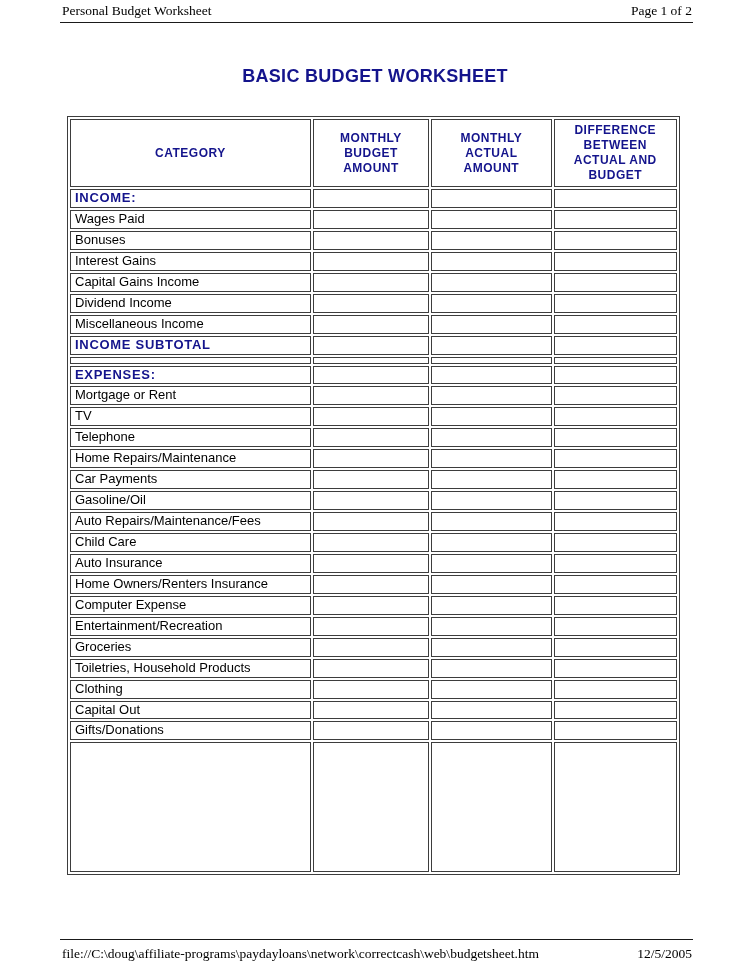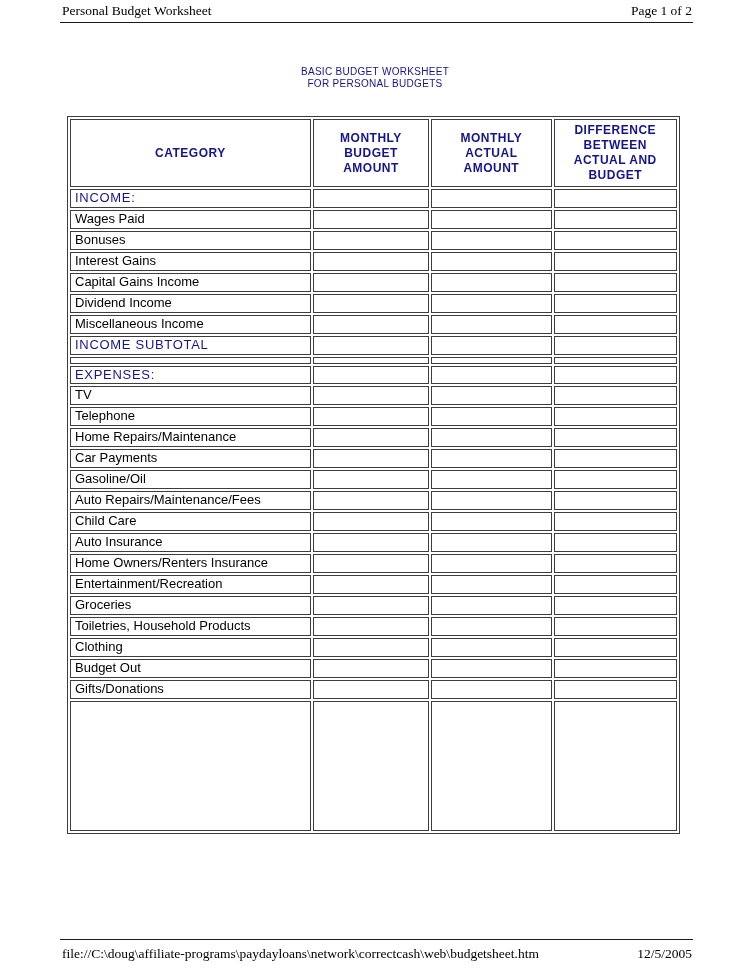--- a/index.html
+++ b/index.html
@@ -42,22 +42,22 @@
   .rule.bottom { top: 939px; }
 
   
   .doc-title {
     position: absolute;
     top: 66px;
     left: 0;
     width: 100%;
     text-align: center;
     color: var(--navy, #14148c);
-    font-weight: normal;
-    font-size: 10px;
+    font-weight: bold;
+    font-size: 18px;
     letter-spacing: 0.3px;
     line-height: 1.18;
   }
 
   
   table.budget {
     position: absolute;
     top: 116px;
     left: 67px;
     width: 613px;
@@ -94,41 +94,40 @@
     color: var(--text, #000000);
     padding: 1px 4px;
     height: 17px;
     vertical-align: middle;
     line-height: 1.15;
     overflow: hidden;
   }
 
   tr.row-section td:first-child {
     color: var(--navy, #14148c);
-    font-weight: normal;
+    font-weight: bold;
     letter-spacing: 0.7px;
     margin-left: 24px;
   }
   tr.row-spacer td { height: 7px; }
   tr.row-tall   td { height: 130px; }
 </style>
 </head>
 <body>
 
 <div class="page">
 
   <div class="print-header">
     <span>Personal Budget Worksheet</span>
     <span>Page 1 of 2</span>
   </div>
   <hr class="rule top">
 
   <div class="doc-title">
     <div>BASIC BUDGET WORKSHEET</div>
-    <div>FOR PERSONAL BUDGETS</div>
   </div>
 
   <table class="budget">
     <colgroup>
       <col class="c-cat">
         <col class="c-bud">
         <col class="c-act">
         <col class="c-diff">
     </colgroup>
     <thead>
@@ -232,20 +231,28 @@
 
         <tr class="row-section">
           <td>
             <span>EXPENSES:</span>
           </td>
           <td></td>
           <td></td>
           <td></td>
         </tr>
 
+        <tr>
+          <td>
+            <span>Mortgage or Rent</span>
+          </td>
+          <td></td>
+          <td></td>
+          <td></td>
+        </tr>
 
         <tr>
           <td>
             <span>TV</span>
           </td>
           <td></td>
           <td></td>
           <td></td>
         </tr>
 
@@ -315,20 +322,28 @@
 
         <tr>
           <td>
             <span>Home Owners/Renters Insurance</span>
           </td>
           <td></td>
           <td></td>
           <td></td>
         </tr>
 
+        <tr>
+          <td>
+            <span>Computer Expense</span>
+          </td>
+          <td></td>
+          <td></td>
+          <td></td>
+        </tr>
 
         <tr>
           <td>
             <span>Entertainment/Recreation</span>
           </td>
           <td></td>
           <td></td>
           <td></td>
         </tr>
 
@@ -354,21 +369,21 @@
           <td>
             <span>Clothing</span>
           </td>
           <td></td>
           <td></td>
           <td></td>
         </tr>
 
         <tr>
           <td>
-            <span>Budget Out</span>
+            <span>Capital Out</span>
           </td>
           <td></td>
           <td></td>
           <td></td>
         </tr>
 
         <tr>
           <td>
             <span>Gifts/Donations</span>
           </td>

